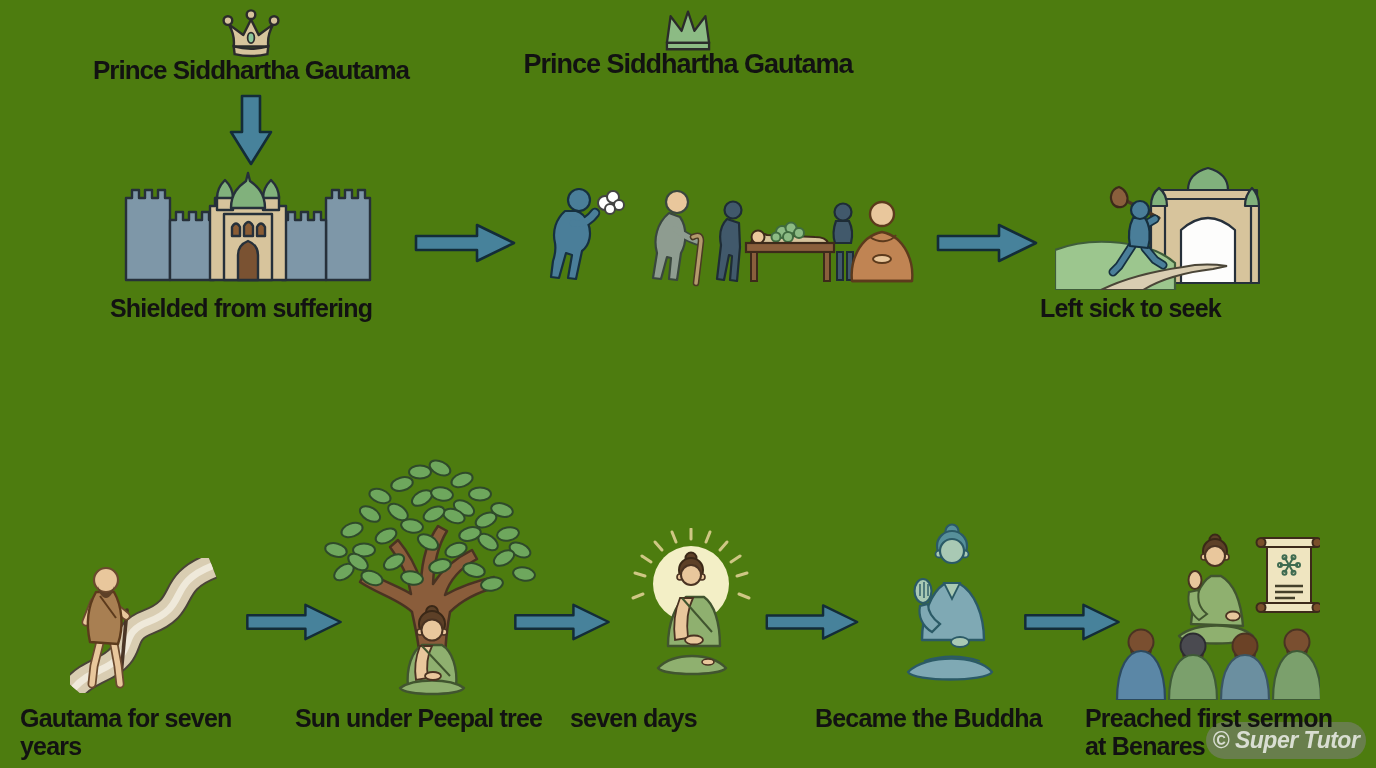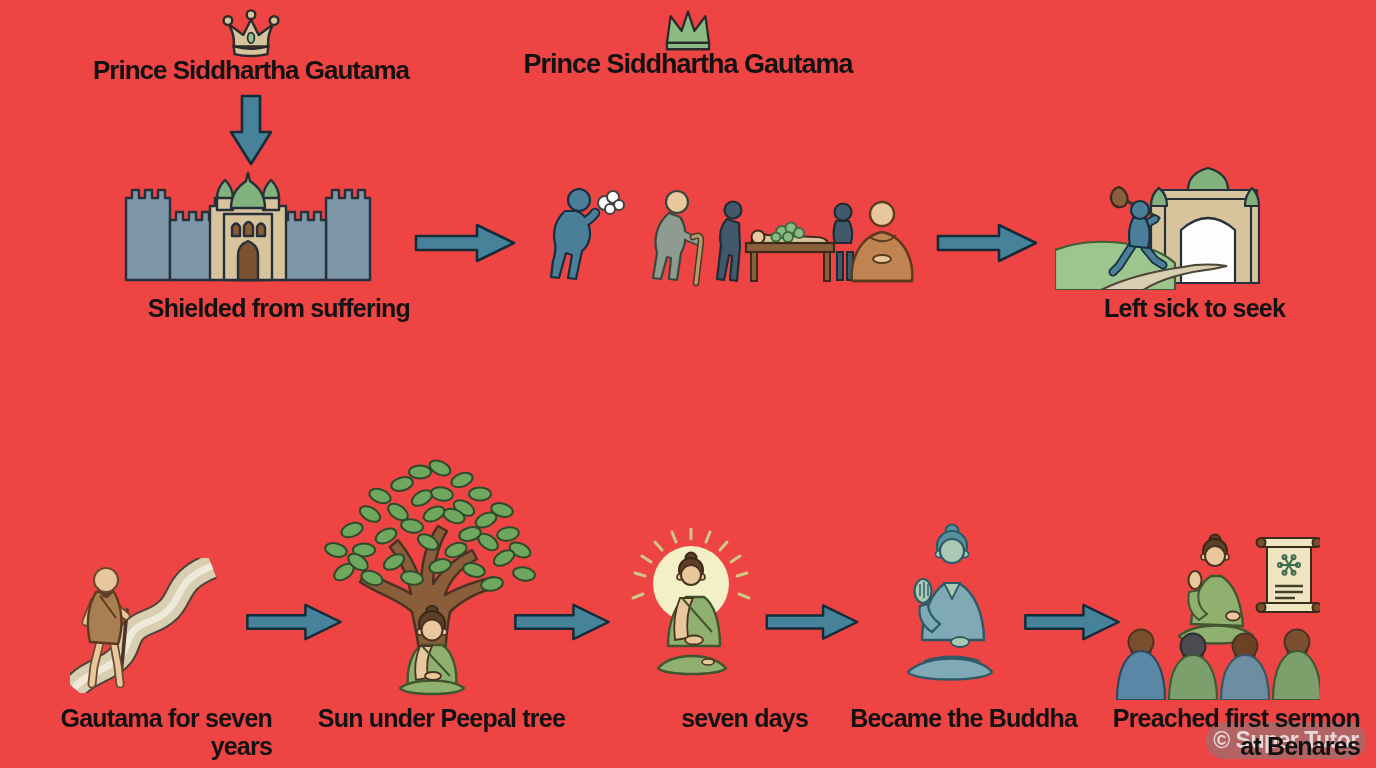--- a/index.html
+++ b/index.html
@@ -1,28 +1,28 @@
 <!DOCTYPE html>
 <html style="--teal: #47829b; --arrowOutline: #132c38; --ink: #121212; --castleBlue: #7e97a8; --tan: #d7c49c; --domeGreen: #81b17c; --doorBrown: #7a5232; --skin: #e9c79c; --hairBrown: #5d4027; --robeBrown: #a87f52; --monkOrange: #c08453; --treeGreen: #6ea75d; --trunkBrown: #8a5d3b; --robeGreen: #8fb06f; --haloFill: #f3efc6; --haloRay: #cfc784; --statueRobe: #7fa9b4; --statueSkin: #a9c9b4; --statueHair: #57909a; --statueOutline: #2b5a66; --figureBlue: #4a7e99; --agedGray: #8e9c90; --darkFigure: #41596b; --grassGreen: #9cc68e; --pathTan: #d9cdb2; --paper: #efe5c0; --audienceBlue: #5b87a6; --audienceGreen: #7ba06c; --audienceSlate: #6b8fa0; --outline: #2b2b2b;"><head>
 <meta charset="utf-8">
 <style>
   html,body{margin:0;padding:0;background:#fff;}
-  #page{position:relative;width:1376px;height:768px;background:#ef4444;overflow:hidden;
+  #page{position:relative;width:1376px;height:768px;background:#4d7c0f;overflow:hidden;
         font-family:"Liberation Sans", sans-serif;}
   .title{position:absolute;font-weight:700;font-size:26px;color:var(--ink);
          text-align:center;letter-spacing:-1px;line-height:28px;}
   .lbl{position:absolute;font-weight:700;font-size:25px;color:var(--ink);
-       text-align:right;letter-spacing:-0.8px;line-height:28px;}
+       text-align:left;letter-spacing:-0.8px;line-height:28px;}
   .lbl span{display:block;}
   .node{position:absolute;}
   #watermark{position:absolute;left:1206px;top:722px;width:160px;height:37px;
              border-radius:19px;background:rgba(128,128,128,0.55);
              display:flex;align-items:center;justify-content:center;
              color:rgba(248,248,248,0.78);font-weight:700;font-size:23px;
-             letter-spacing:-0.5px;z-index:2;}
+             letter-spacing:-0.5px;z-index:2;font-style:italic;}
   .ztop{z-index:3;}
   svg{display:block;}
 </style>
 </head>
 <body>
 
 <div id="page">
 
   <svg class="node" style="left:219px;top:8px" width="64" height="50" viewBox="0 0 66 52">
     <path d="M10,17 C15,26 16,32 15,40 L51,40 C50,32 51,26 56,17 L41,28 L33,12 L25,28 Z" fill="var(--tan)" stroke="#2b2b2b" stroke-width="2.5" stroke-linejoin="round"></path>

